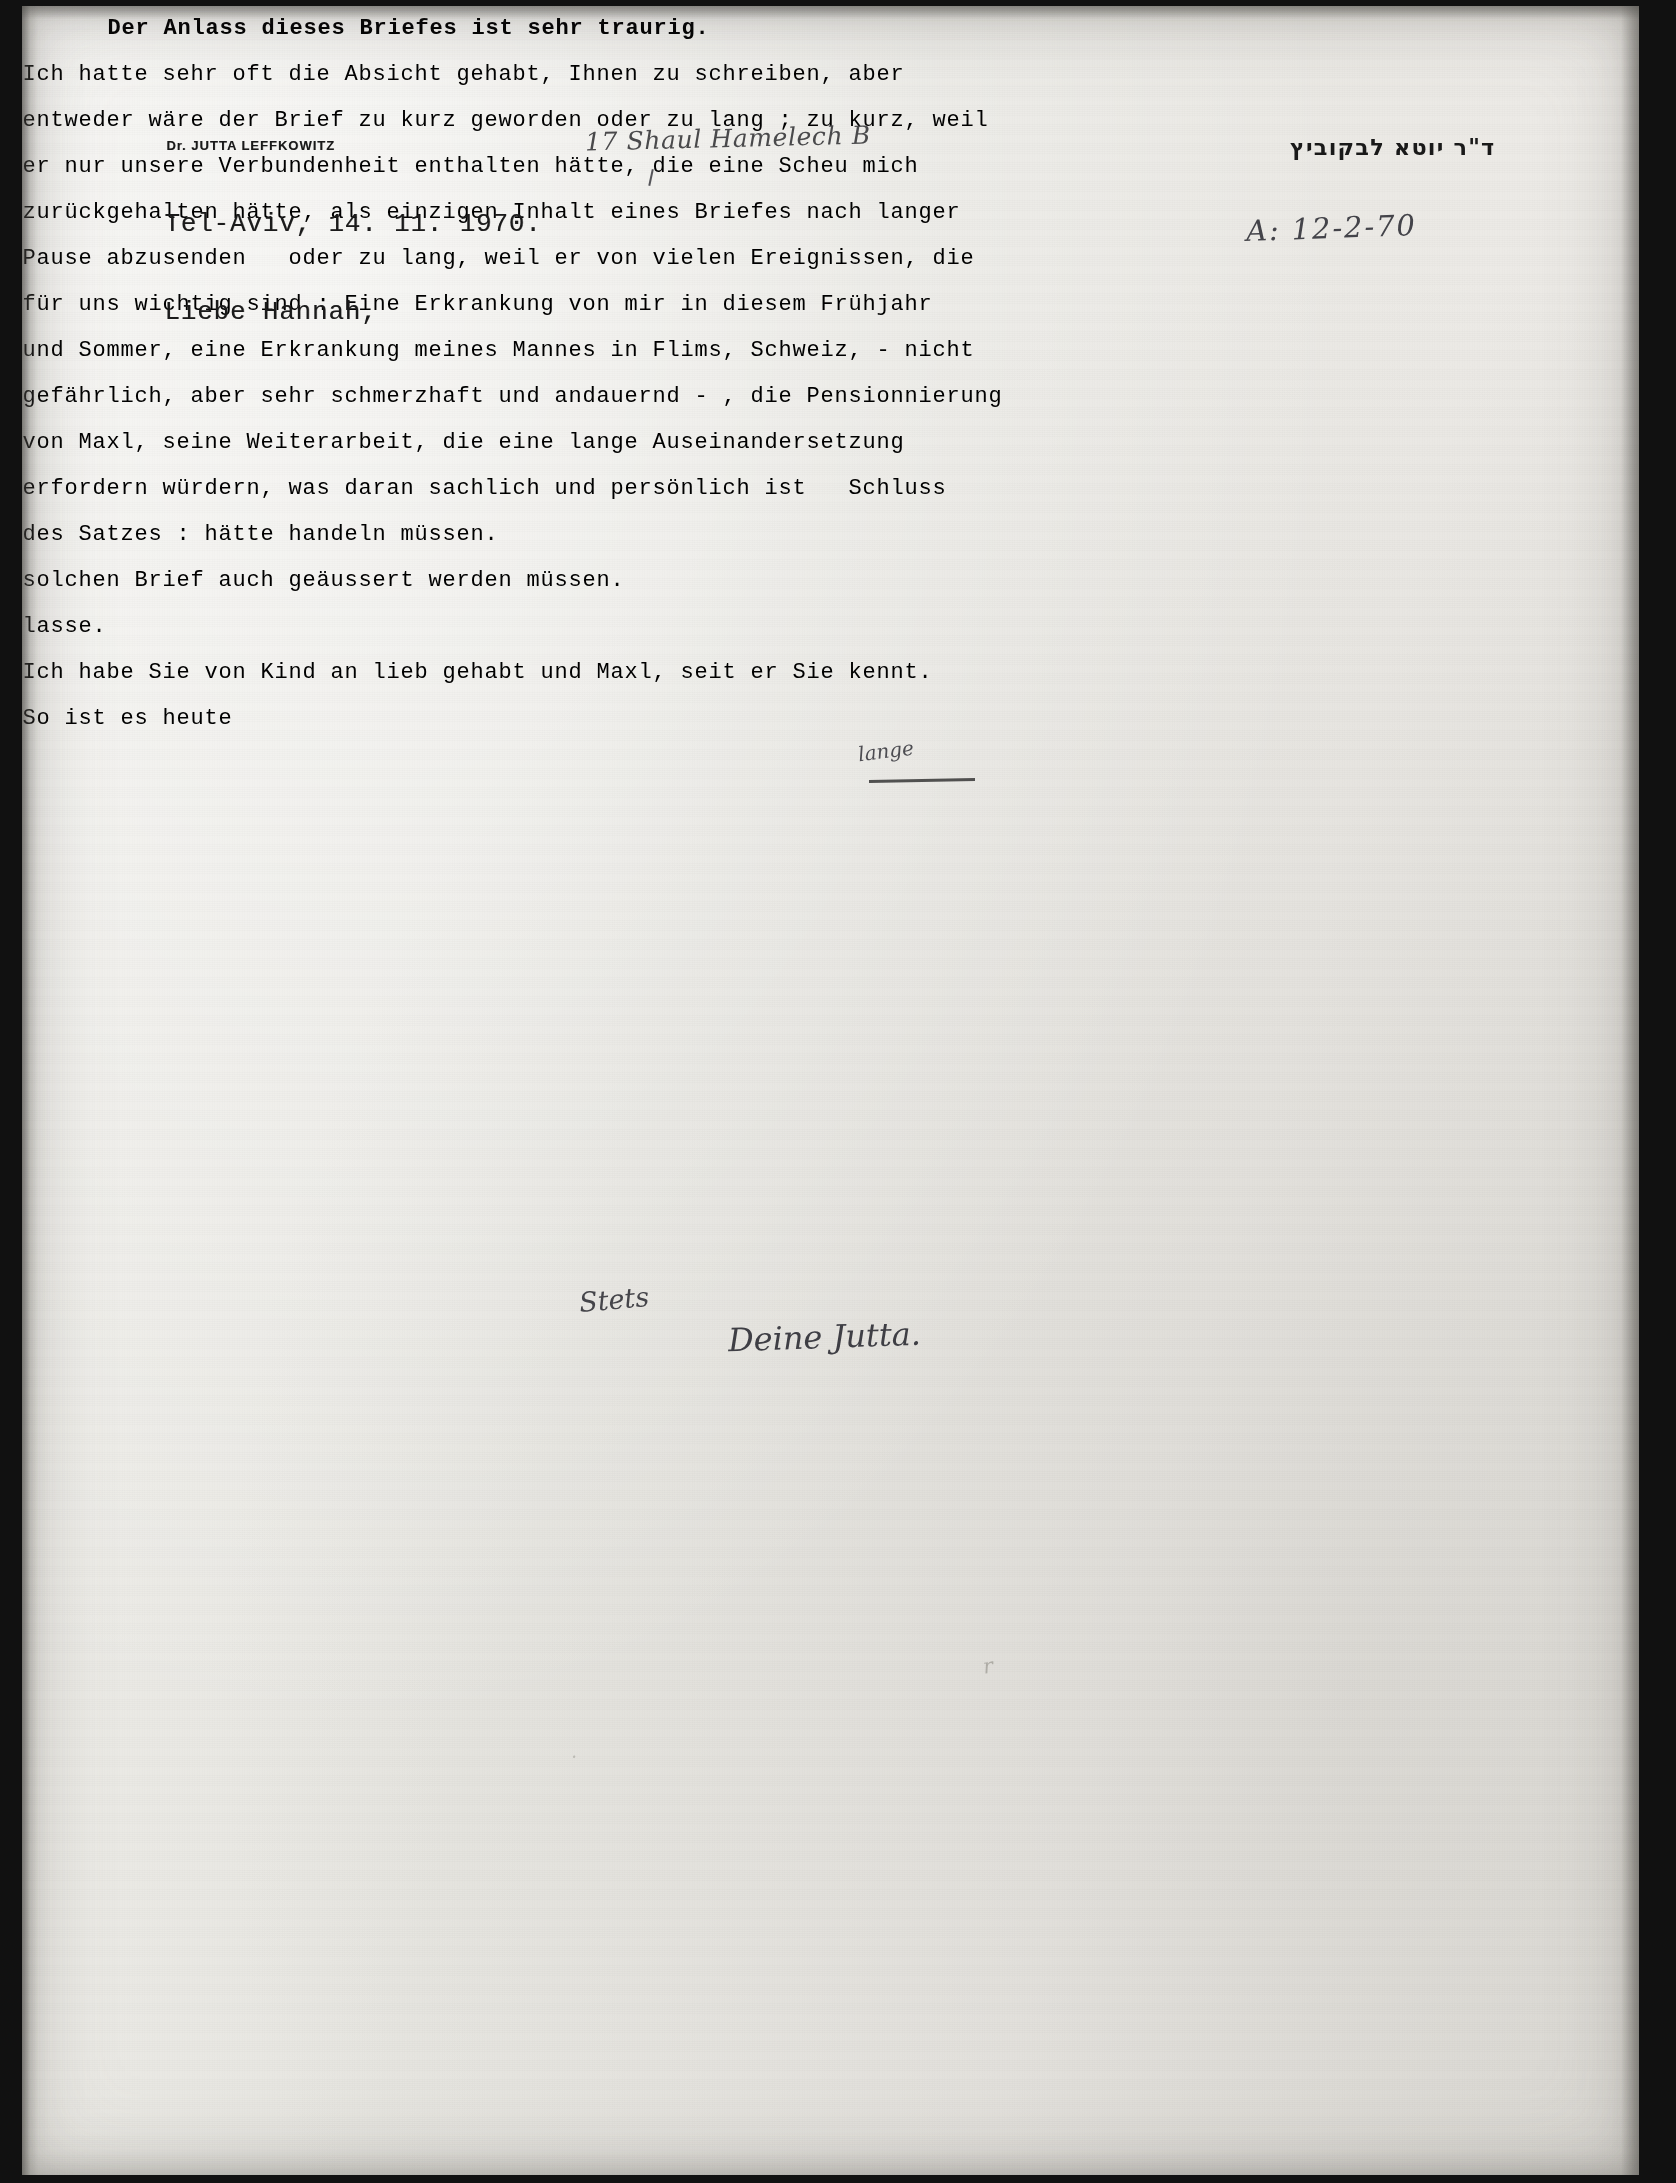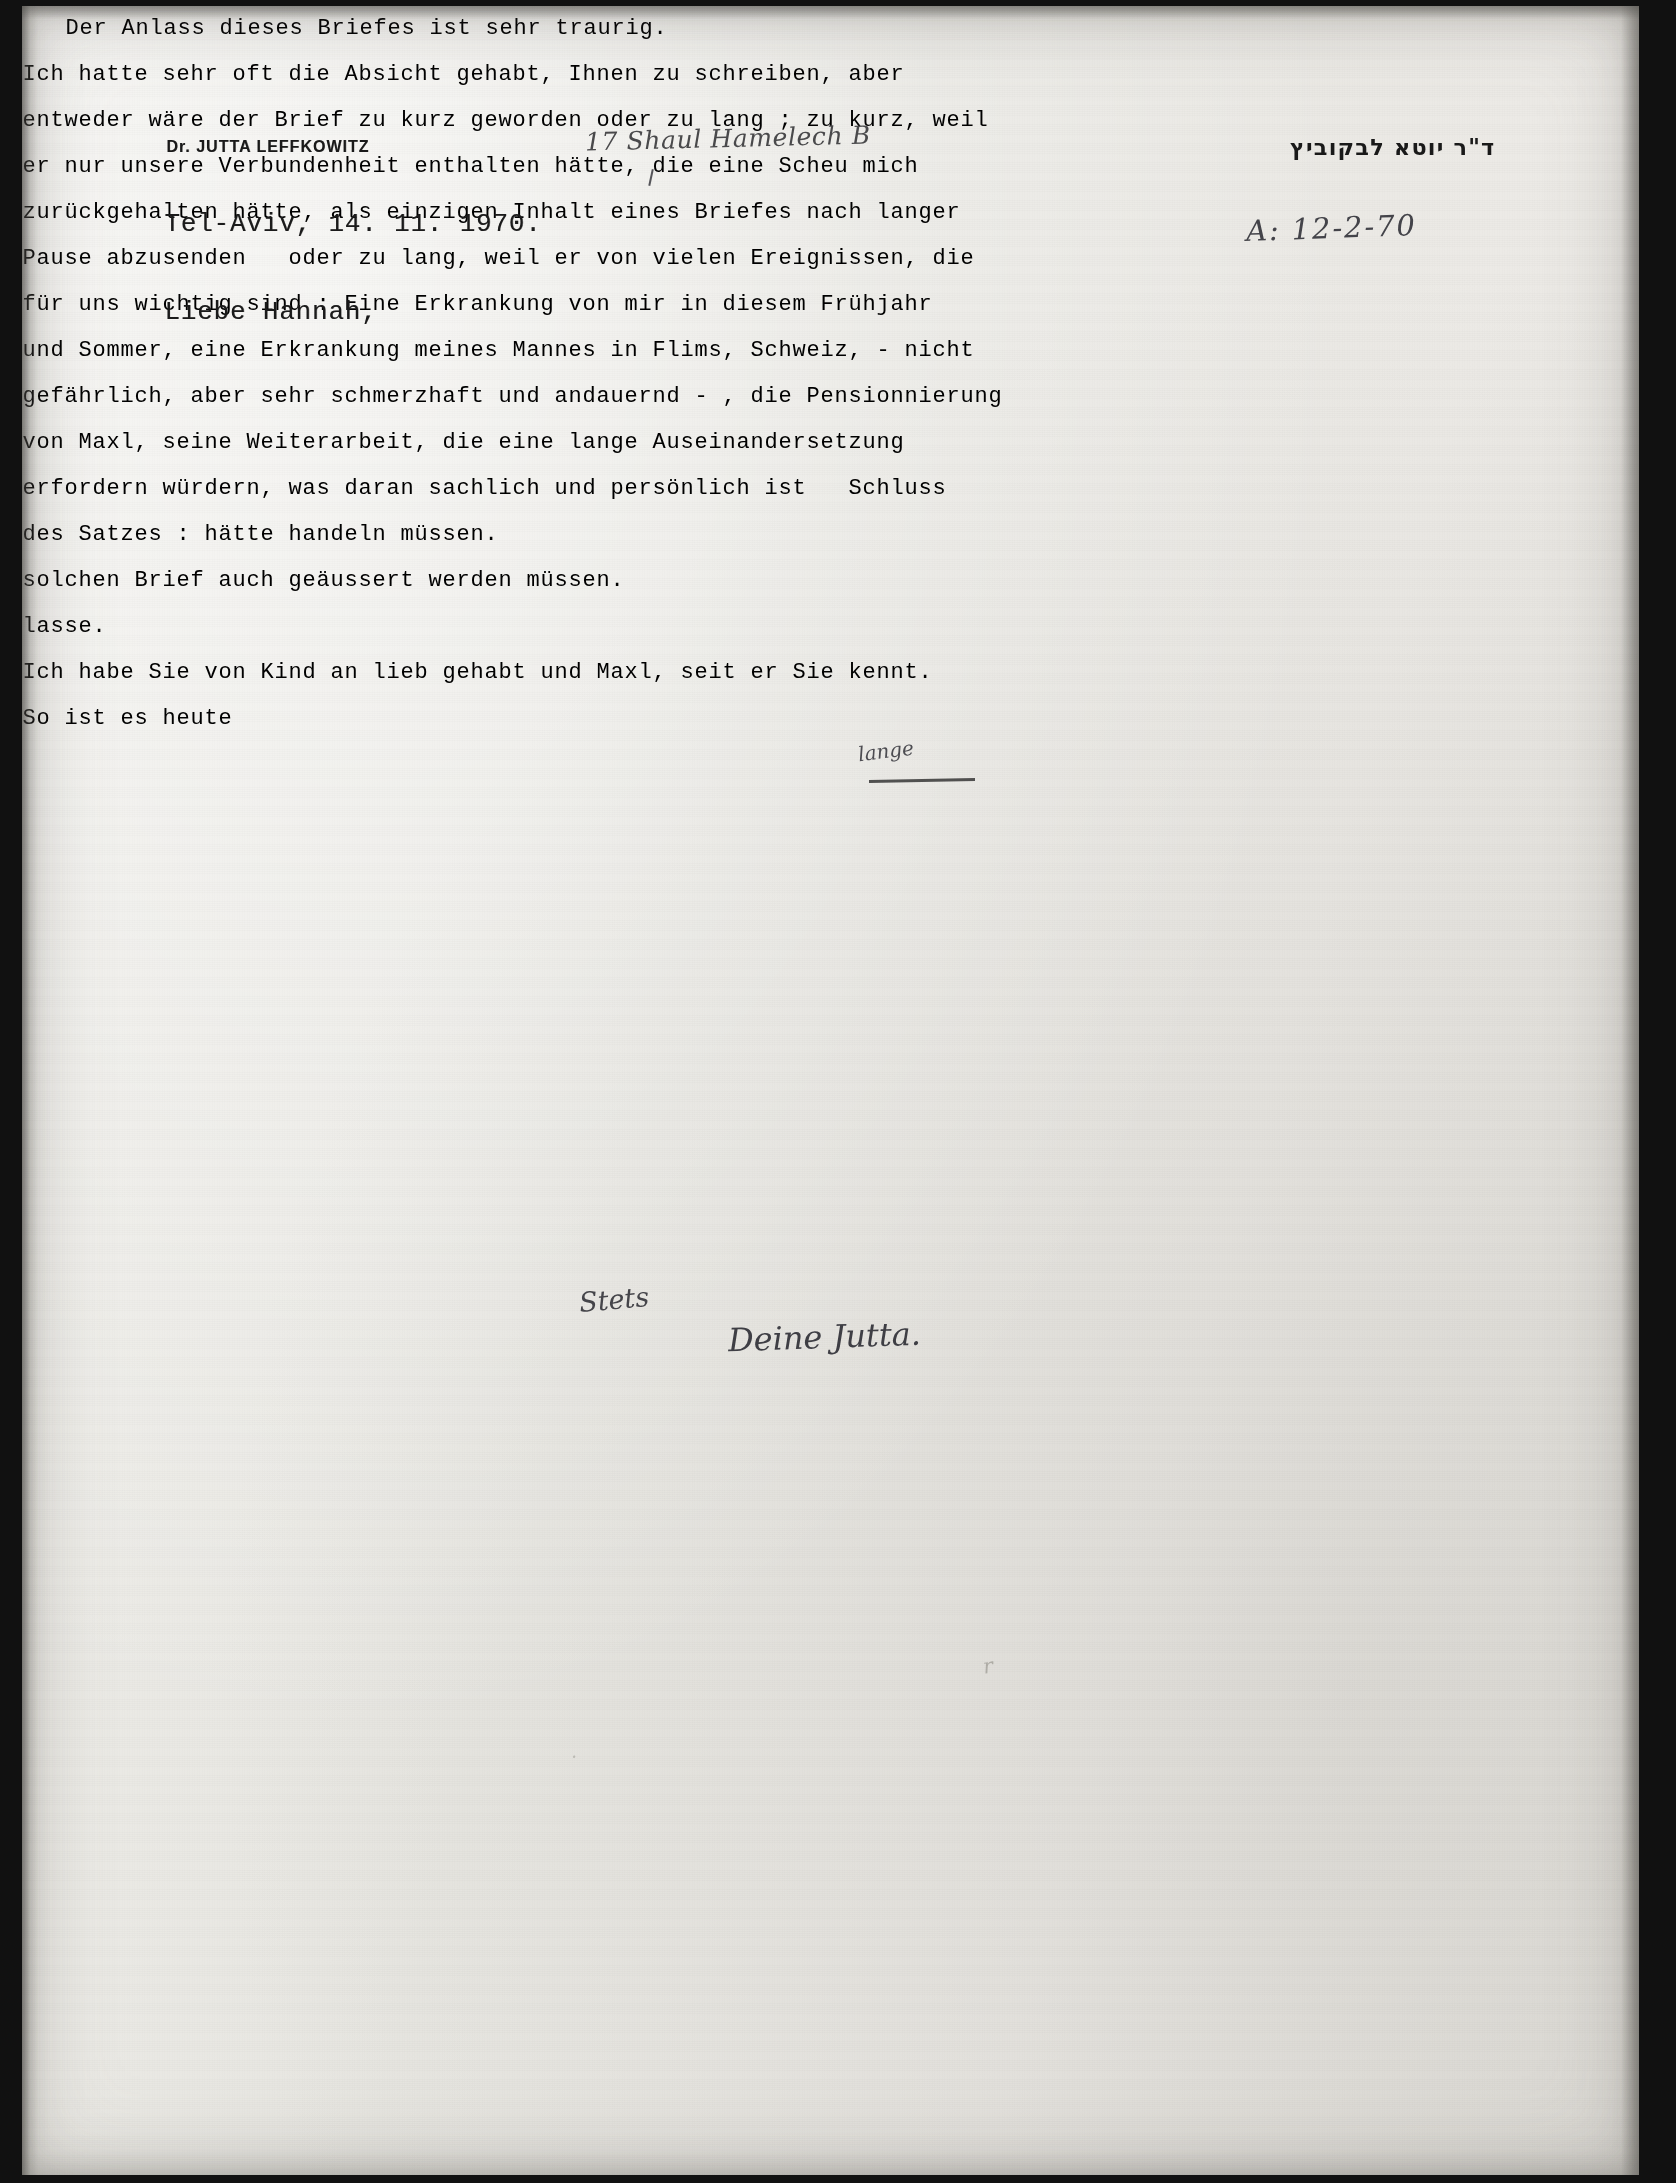--- a/index.html
+++ b/index.html
@@ -89,21 +89,21 @@
     line-height: 1;
     white-space: pre;
     text-shadow: 0.4px 0.2px 0 rgba(40,40,40,0.45);
   }
 
   #letterhead {
     left: 144px;
     top: 133px;
     font-family: "Liberation Sans", sans-serif;
     font-weight: bold;
-    font-size: 16px;
+    font-size: 13px;
     letter-spacing: 1px;
     color: #1a1a1a;
   }
 
   #hebrew-name {
     position: absolute;
     right: 144px;
     top: 128px;
     direction: rtl;
     font-family: "DejaVu Sans", sans-serif;
@@ -127,21 +127,21 @@
 
   #body {
     left: 142px;
     top: 330px;
     width: 1349px;
     font-size: 22px;
     line-height: 46px;
     letter-spacing: 0.8px;
   }
   #body .ln { display: block; white-space: pre; }
-  #body .indent { padding-left: 43px; }
+  #body .indent { padding-left: 85px; font-weight: bold; }
 
   
   .hand {
     position: absolute;
     font-family: "DejaVu Serif", serif;
     font-style: italic;
     color: #3a3a3c;
     white-space: pre;
   }
 

